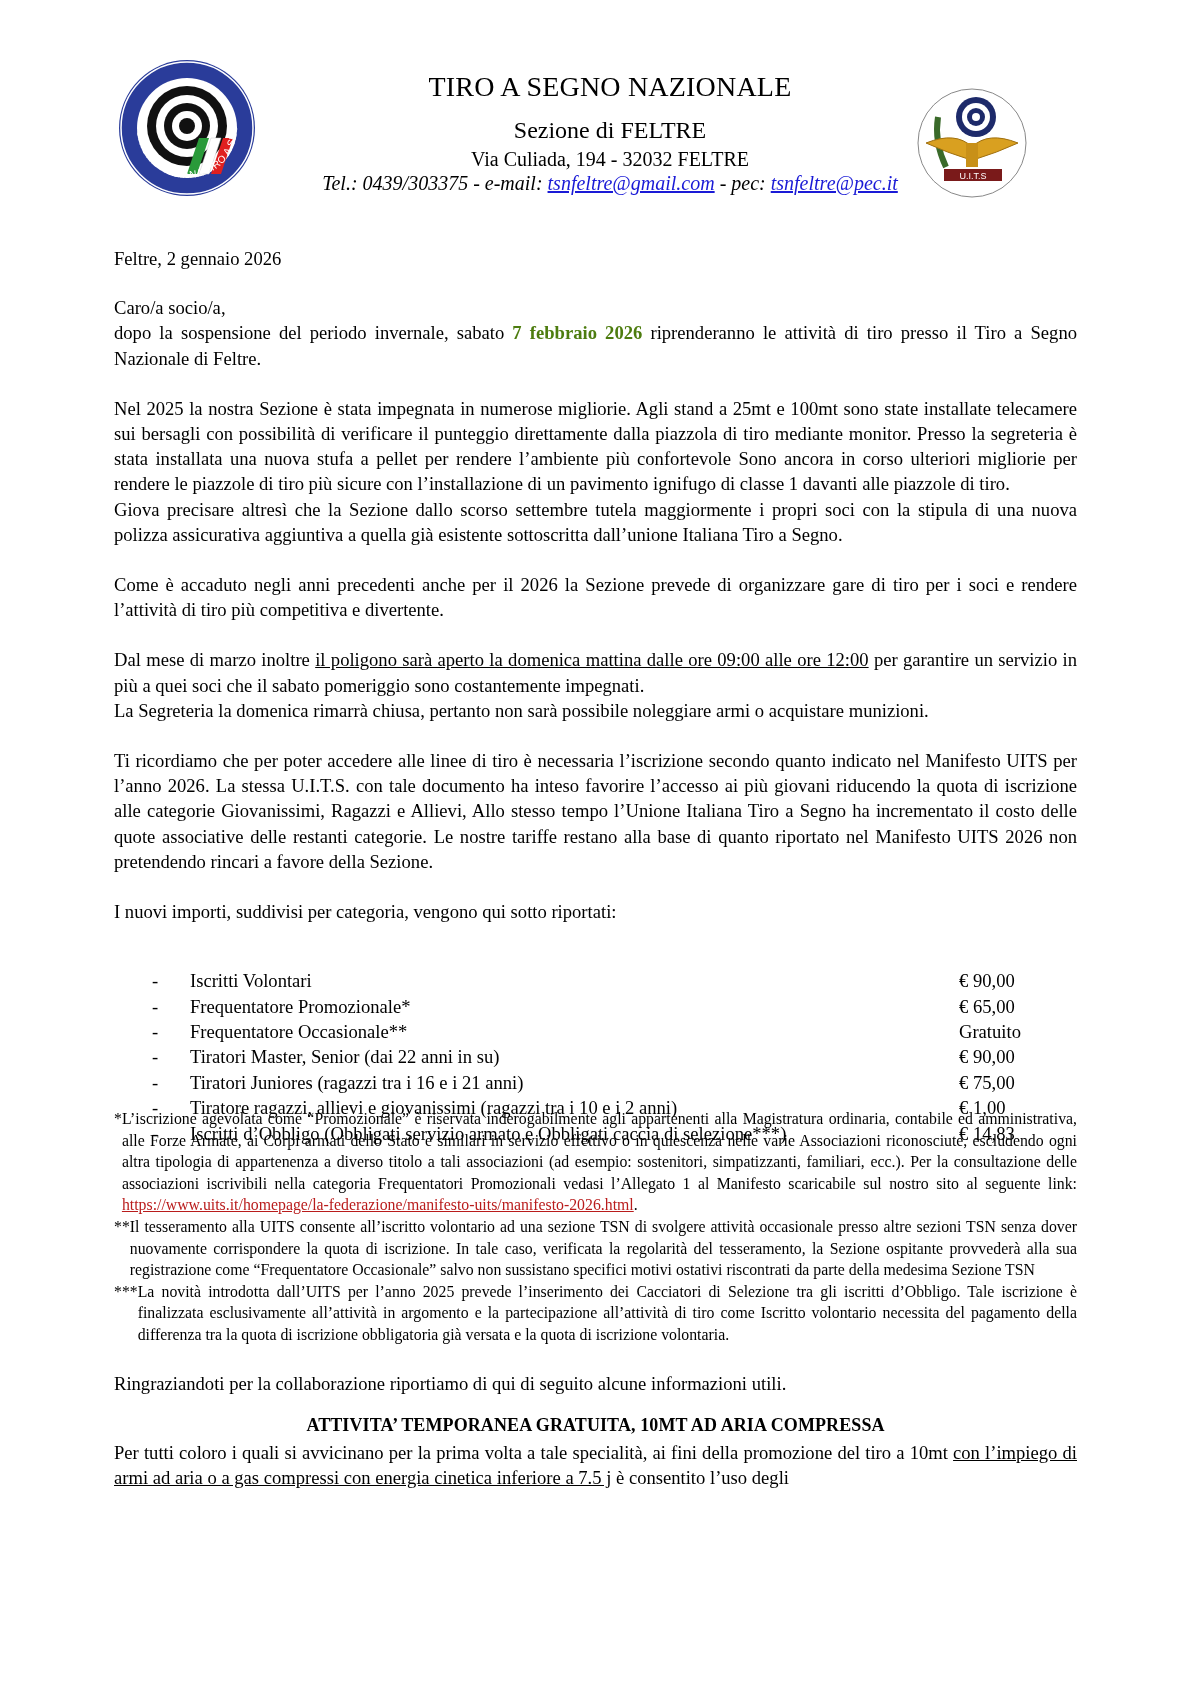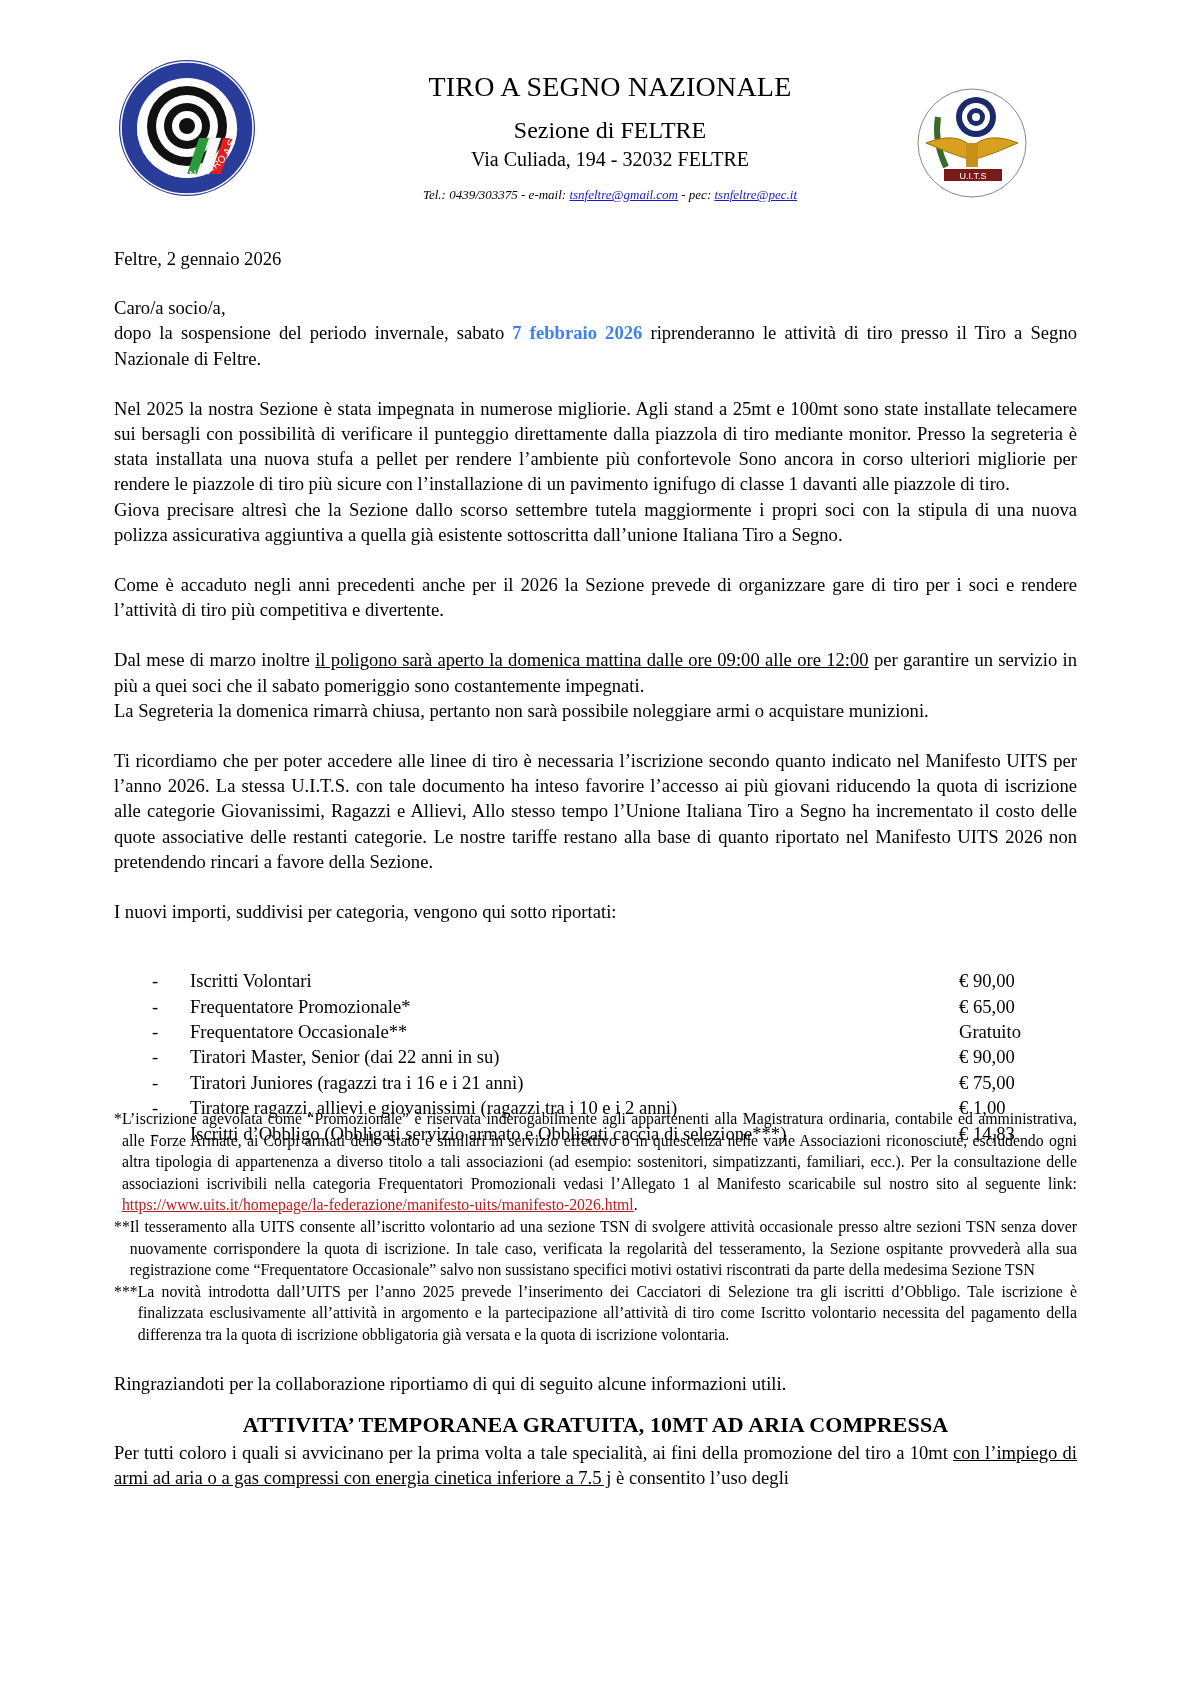--- a/index.html
+++ b/index.html
@@ -5,42 +5,42 @@
   html, body { margin: 0; padding: 0; background: #ffffff; }
   body { width: 1190px; height: 1683px; position: relative; overflow: hidden;
          font-family: "Liberation Serif", "DejaVu Serif", serif; color: #000; }
   .page { position: absolute; left: 0; top: 0; width: 1190px; height: 1683px; }
   .logo-left { position: absolute; left: 117px; top: 58px; width: 140px; height: 140px; }
   .logo-right { position: absolute; left: 916px; top: 87px; width: 112px; height: 112px; }
   .header { position: absolute; left: 300px; width: 620px; top: 70px; text-align: center; }
   .h-title { font-size: 28px; line-height: 34px; letter-spacing: 0.2px; }
   .h-sub { font-size: 24px; line-height: 28px; margin-top: 12px; }
   .h-addr { font-size: 20px; line-height: 26px; margin-top: 2px; }
-  .h-contact { font-size: 13px; font-style: italic; line-height: 20px; margin-top: 13px; text-align: center; }
+  .h-contact { font-size: 20px; font-style: italic; line-height: 20px; margin-top: 1px; text-align: center; }
   .h-contact a { color: #1a1ad6; text-decoration: underline; }
   .body { position: absolute; left: 114px; width: 963px; top: 246px; font-size: 18.6px; line-height: 25.2px; }
   .date { margin-bottom: 24px; }
   p { margin: 0; text-align: justify; }
   .gap { height: 25px; }
-  .red { color: #3b82f6; font-weight: bold; }
+  .red { color: #4d7c0f; font-weight: bold; }
   .ul { text-decoration: underline; }
   .fees { margin-top: 0; }
   .fee-row { display: flex; height: 25.4px; align-items: baseline; }
   .fee-dash { width: 38px; text-align: center; padding-left: 22px; }
   .fee-label { flex: 1; padding-left: 16px; }
   .fee-value { width: 118px; margin-top: 44px; }
   .notes { font-size: 15.8px; line-height: 21.6px; margin-top: 6px; }
   .note { display: flex; }
   .note-mark { white-space: nowrap; }
   .note-text { text-align: justify; }
   .note1 .note-mark { width: 14px; }
   .note2 .note-mark { width: 26px; }
   .note3 .note-mark { width: 26px; }
   .note a { color: #b91c1c; text-decoration: underline; }
-  .section-title { font-weight: bold; font-size: 22px; text-align: center; line-height: 30px; margin-top: 14px; letter-spacing: 0.1px; }
+  .section-title { font-weight: bold; font-size: 18px; text-align: center; line-height: 30px; margin-top: 14px; letter-spacing: 0.1px; }
 </style>
 </head>
 <body>
 
 <div class="page">
 
   <div class="logo-left">
     <svg width="140" height="140" viewBox="0 0 140 140">
       <circle cx="70" cy="70" r="68" fill="#2a3c9a"></circle>
       <circle cx="70" cy="70" r="66" fill="none" stroke="#ffffff" stroke-width="1.5"></circle>

